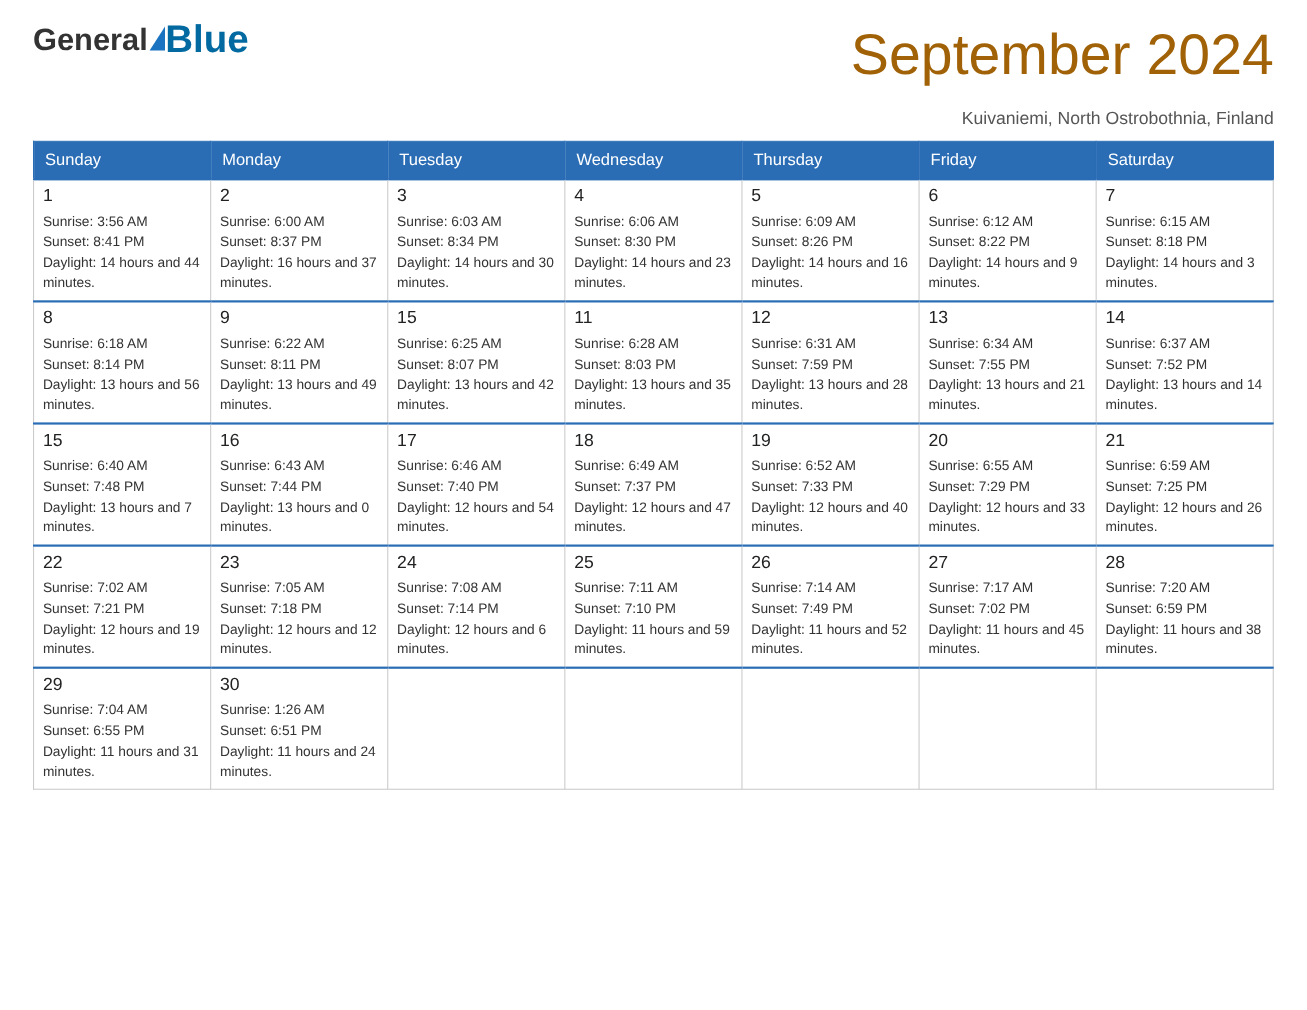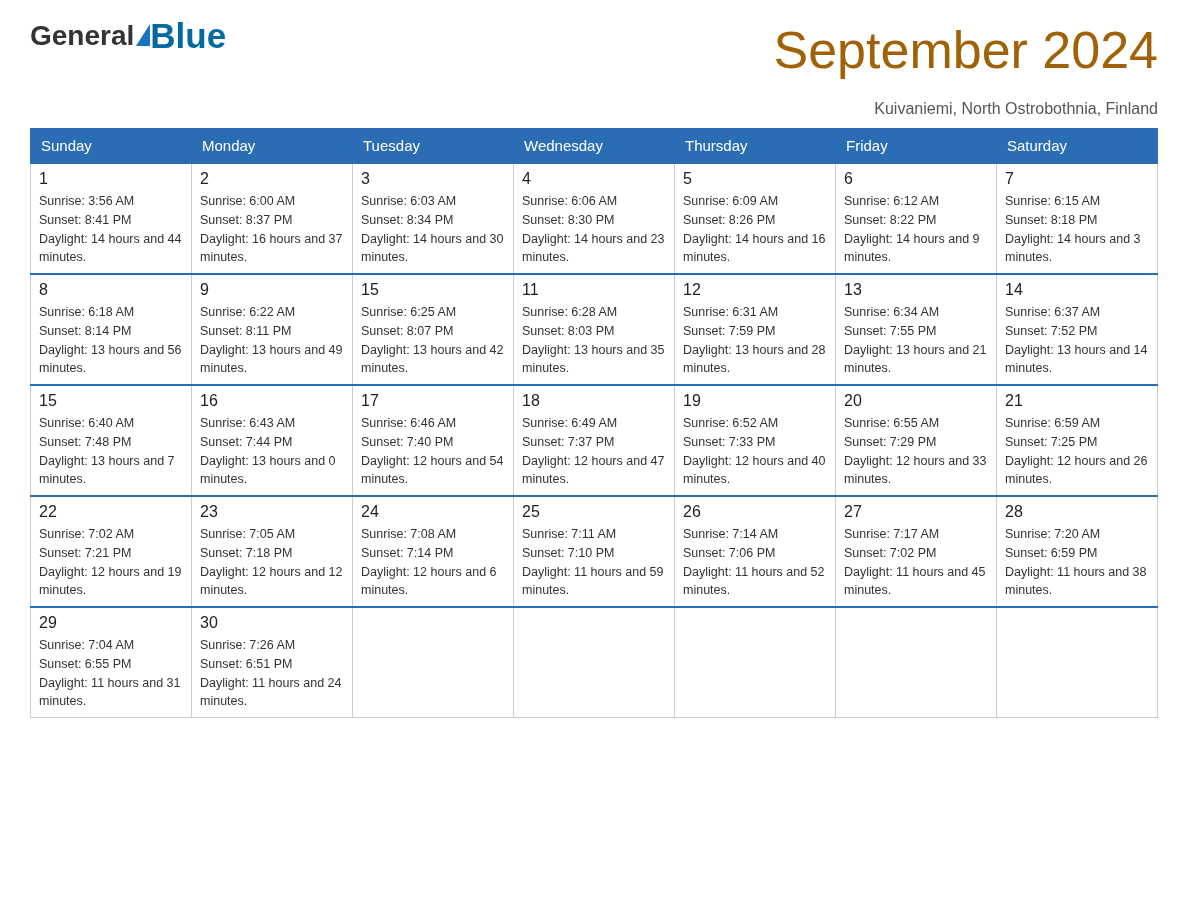--- a/index.html
+++ b/index.html
@@ -336,21 +336,21 @@
         <div class="day-info">
           <span>Sunrise: 7:11 AM</span><br>
           <span>Sunset: 7:10 PM</span><br>
           <span>Daylight: 11 hours and 59 minutes.</span>
         </div>
       </td>
         <td>
         <span class="day-number">26</span>
         <div class="day-info">
           <span>Sunrise: 7:14 AM</span><br>
-          <span>Sunset: 7:06 PM</span><br>
+          <span>Sunset: 7:49 PM</span><br>
           <span>Daylight: 11 hours and 52 minutes.</span>
         </div>
       </td>
         <td>
         <span class="day-number">27</span>
         <div class="day-info">
           <span>Sunrise: 7:17 AM</span><br>
           <span>Sunset: 7:02 PM</span><br>
           <span>Daylight: 11 hours and 45 minutes.</span>
         </div>
@@ -369,21 +369,21 @@
         <span class="day-number">29</span>
         <div class="day-info">
           <span>Sunrise: 7:04 AM</span><br>
           <span>Sunset: 6:55 PM</span><br>
           <span>Daylight: 11 hours and 31 minutes.</span>
         </div>
       </td>
         <td>
         <span class="day-number">30</span>
         <div class="day-info">
-          <span>Sunrise: 7:26 AM</span><br>
+          <span>Sunrise: 1:26 AM</span><br>
           <span>Sunset: 6:51 PM</span><br>
           <span>Daylight: 11 hours and 24 minutes.</span>
         </div>
       </td>
         <td class="empty-cell"></td>
         <td class="empty-cell"></td>
         <td class="empty-cell"></td>
         <td class="empty-cell"></td>
         <td class="empty-cell"></td>
       </tr>

